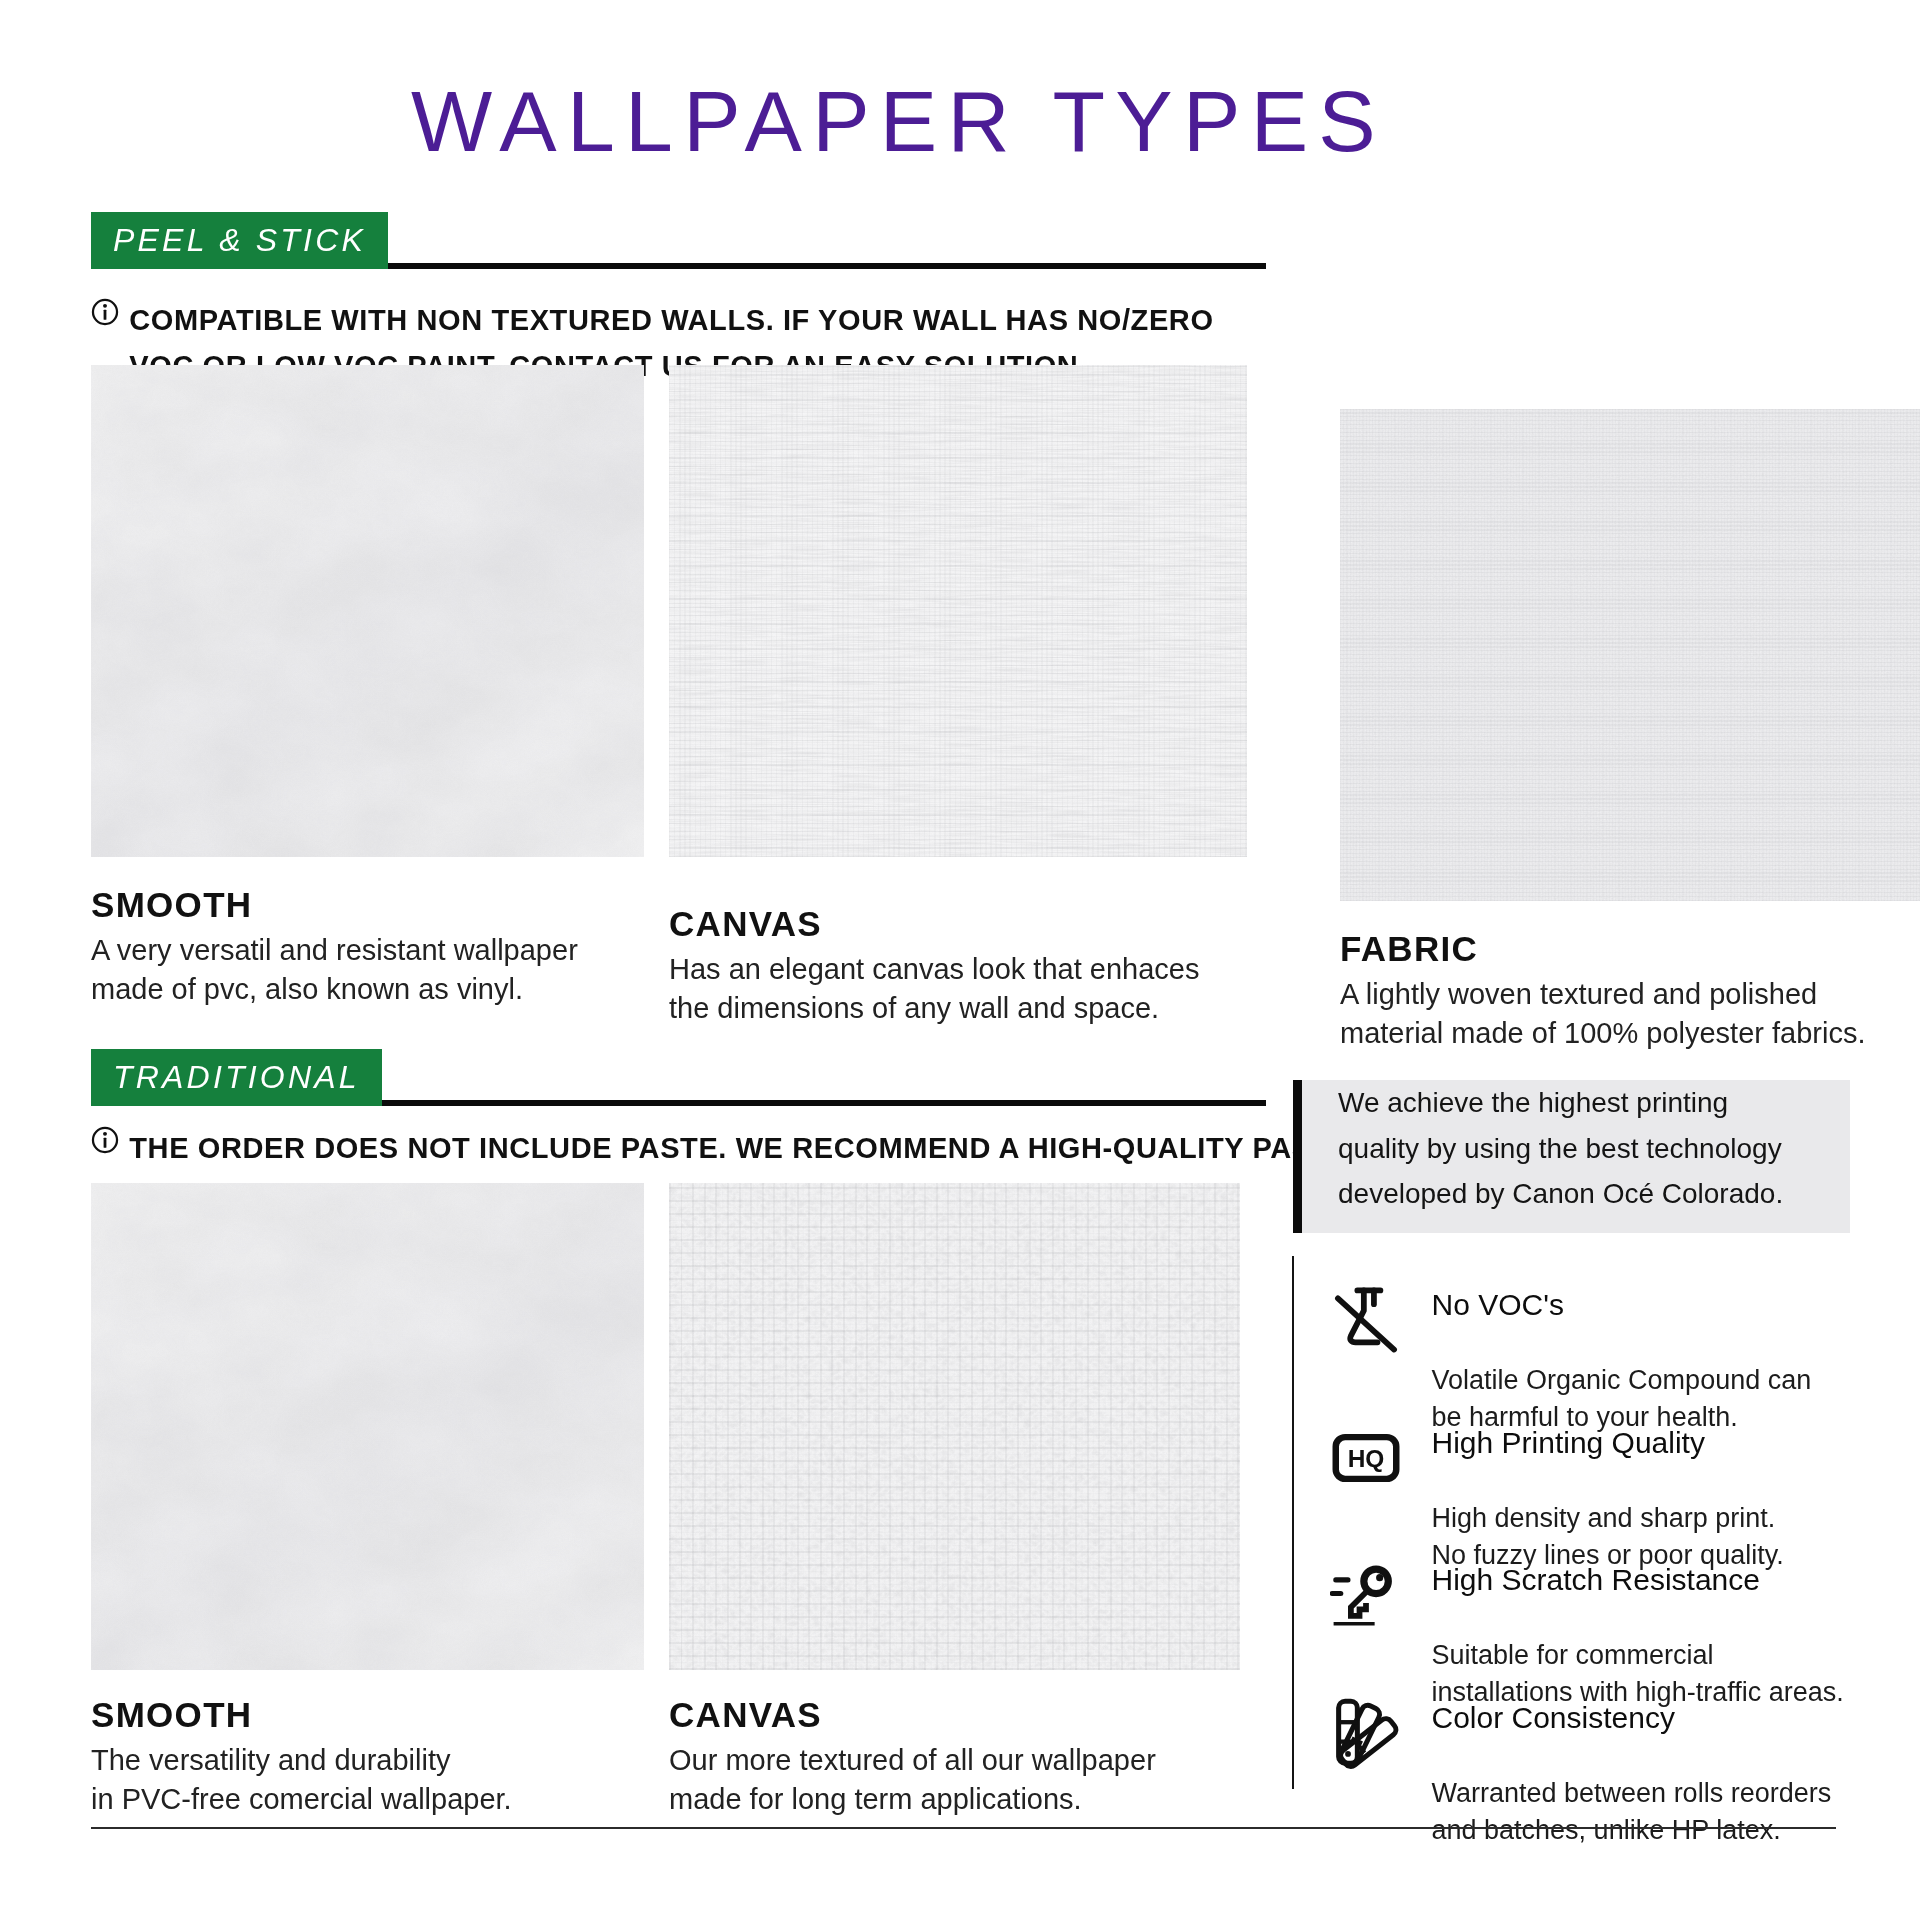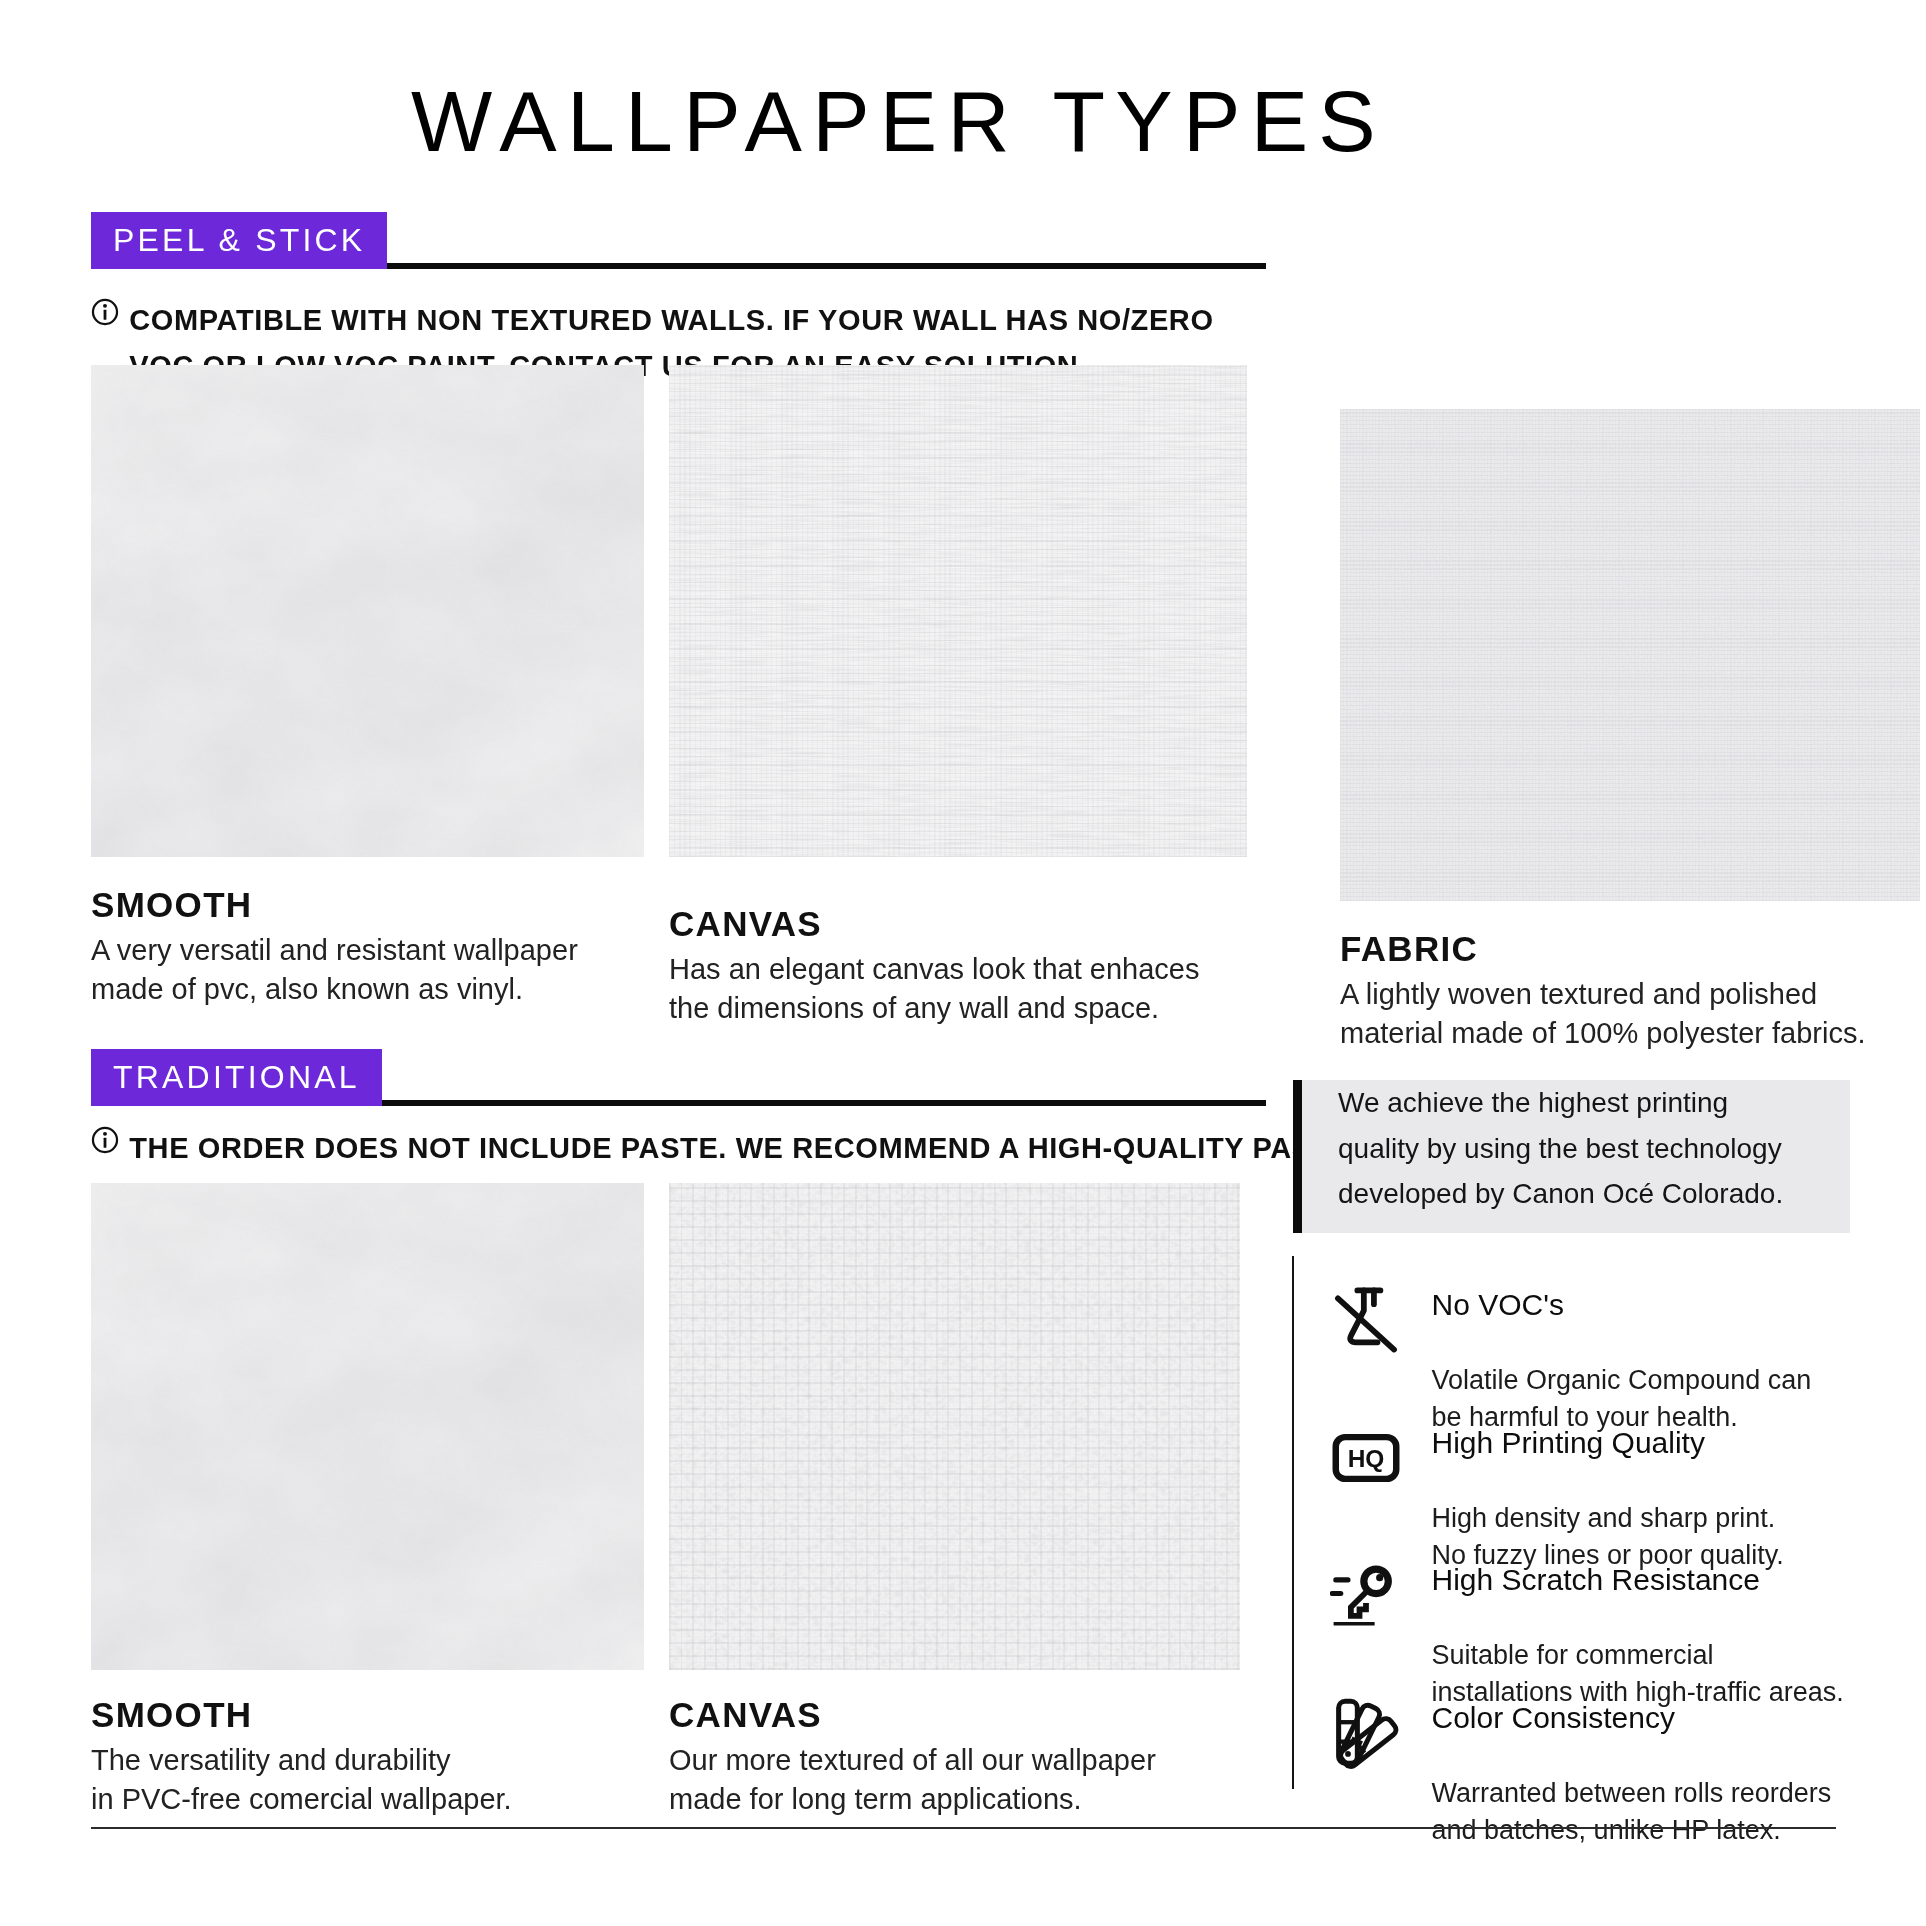--- a/index.html
+++ b/index.html
@@ -1,28 +1,28 @@
 <!DOCTYPE html>
 <html style="font-size:10.3px"><head>
 <meta charset="utf-8">
 <style>
   html,body{margin:0;padding:0;background:#ffffff;}
   .page{position:relative;width:1926px;height:1926px;background:#ffffff;overflow:hidden;
         font-family:"Liberation Sans", sans-serif;color:#141414;}
 
   
   .page-title{position:absolute;left:411px;top:72px;width:783px;text-align:center;
-    font-size:86px;font-weight:300;letter-spacing:10.3px;color:#000000;white-space:nowrap;}
+    font-size:86px;font-weight:300;letter-spacing:10.3px;color:#4c1d95;white-space:nowrap;}
 
   
   .section-header{position:absolute;left:91px;width:1175px;display:flex;align-items:flex-end;}
   .hdr-peel{top:212px;}
   .hdr-trad{top:1049px;}
-  .badge{background:#6d28d9;color:#ffffff;font-size:32px;font-weight:500;letter-spacing:3.2px;
-    padding:11.6px 22px 13px 22px;line-height:1;display:inline-block;white-space:nowrap;}
+  .badge{background:#15803d;color:#ffffff;font-size:32px;font-weight:500;letter-spacing:3.2px;
+    padding:11.6px 22px 13px 22px;line-height:1;display:inline-block;white-space:nowrap;font-style:italic;}
   .rule{flex:1;height:5.8px;background:#0b0b0b;}
 
   
   .note{position:absolute;left:91px;display:flex;gap:10.3px;align-items:flex-start;}
   .note-peel{top:297px;}
   .note-trad{top:1125px;}
   .note-icon{width:28px;height:28px;flex:0 0 28px;margin-top:1.3px;}
   .note-text{font-size:29px;font-weight:700;letter-spacing:0.6px;line-height:1.6;color:#111;
     white-space:pre-line;}
 

